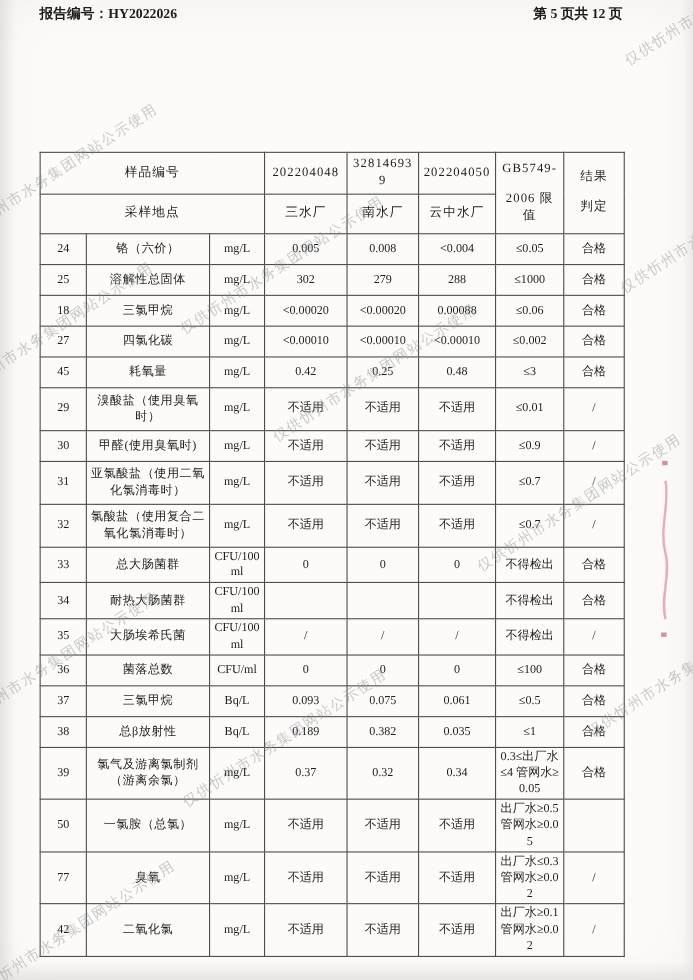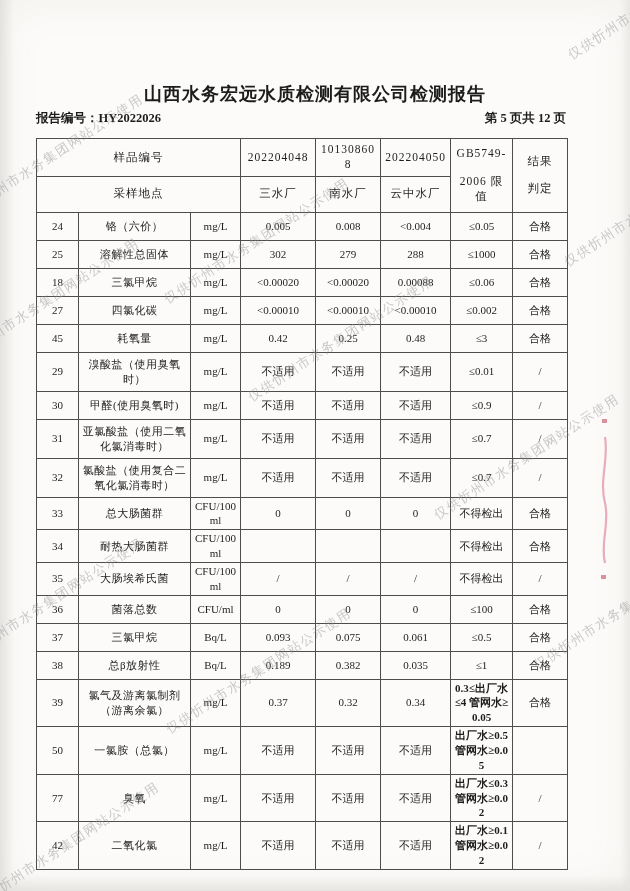--- a/index.html
+++ b/index.html
@@ -58,21 +58,21 @@
   tr.hrow td{height:29px;font-size:11.5px;letter-spacing:1px;}
   td.name-cell{text-align:left;padding-left:6px;letter-spacing:0.5px;}
   td.stack{padding:2px 2px;}
   td.stack .ln{display:block;}
   td.span2{height:58px;}
   td.span2 .ln{display:block;padding:6px 0;}
   tr.r-single td{height:25px;}
   tr.r-tall td{height:36px;}
   tr.r-xtall td{height:44px;}
   td.unit-small{font-size:8.5px;letter-spacing:0;}
-  td.limit-small{font-size:9px;line-height:1.3;padding:1px 1px;font-weight:bold;}
+  td.limit-small{font-size:9px;line-height:1.3;padding:1px 1px;}
   
   .wm{
     position:absolute;
     white-space:nowrap;
     font-size:13px;
     letter-spacing:1.5px;
     color:rgba(145,145,148,0.48);
     transform:rotate(-33deg);
     pointer-events:none;
     z-index:3;
@@ -83,21 +83,20 @@
     right:14px; top:415px;
     z-index:2;
     opacity:0.75;
   }
 </style>
 </head>
 <body>
 
 <div class="page">
 
-  <div class="title">山西水务宏远水质检测有限公司检测报告</div>
 
   <div class="meta-row">
     <span>报告编号：HY2022026</span>
     <span>第 5 页共 12 页</span>
   </div>
 
   <table class="report">
     <colgroup>
       <col style="width:42px">
         <col style="width:112px">
@@ -105,21 +104,21 @@
       <col style="width:75px">
         <col style="width:65px">
         <col style="width:70px">
       <col style="width:62px">
         <col style="width:55px">
     </colgroup>
     <thead>
       <tr class="hrow">
         <td colspan="3">样品编号</td>
         <td>202204048</td>
-        <td>101308608</td>
+        <td>328146939</td>
         <td>202204050</td>
         <td rowspan="2" class="stack span2">
           <span class="ln">GB5749-</span>
           <span class="ln">2006 限值</span>
         </td>
         <td rowspan="2" class="stack span2">
           <span class="ln">结果</span>
           <span class="ln">判定</span>
         </td>
       </tr>

